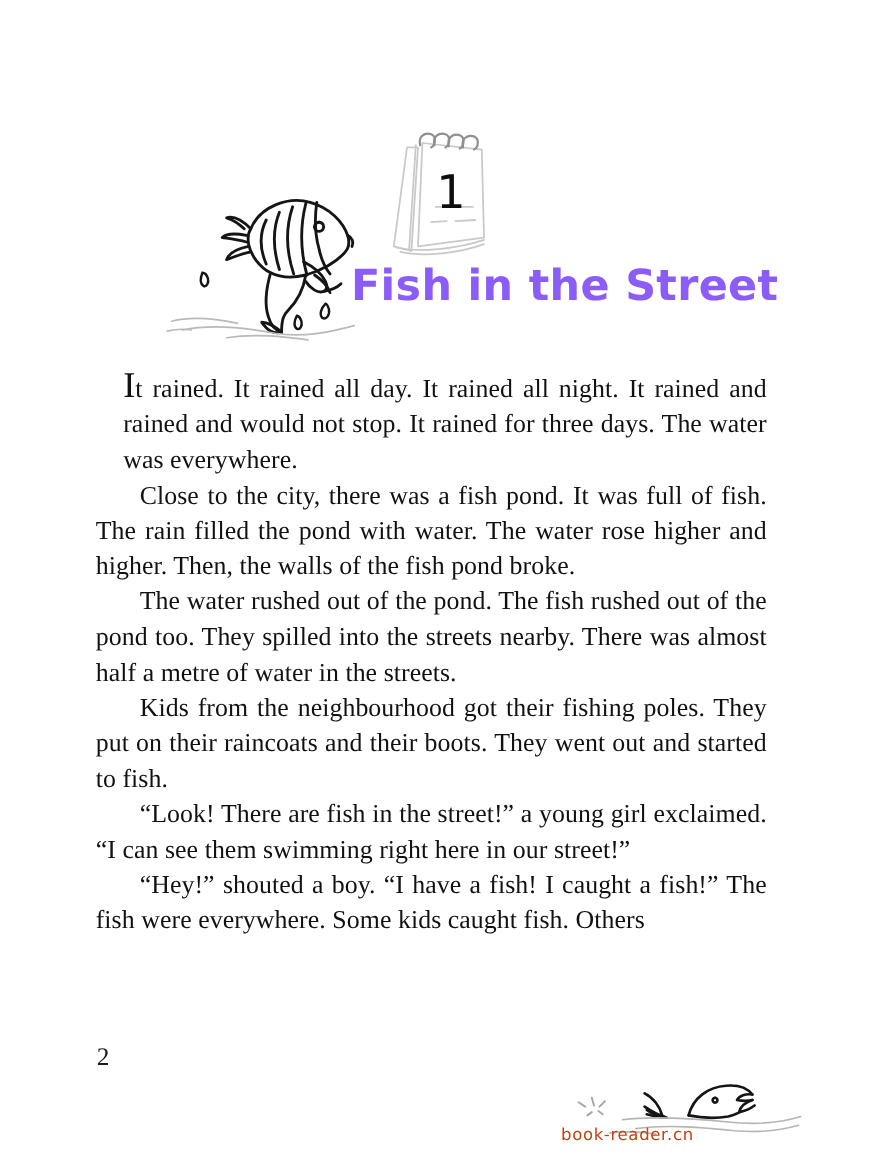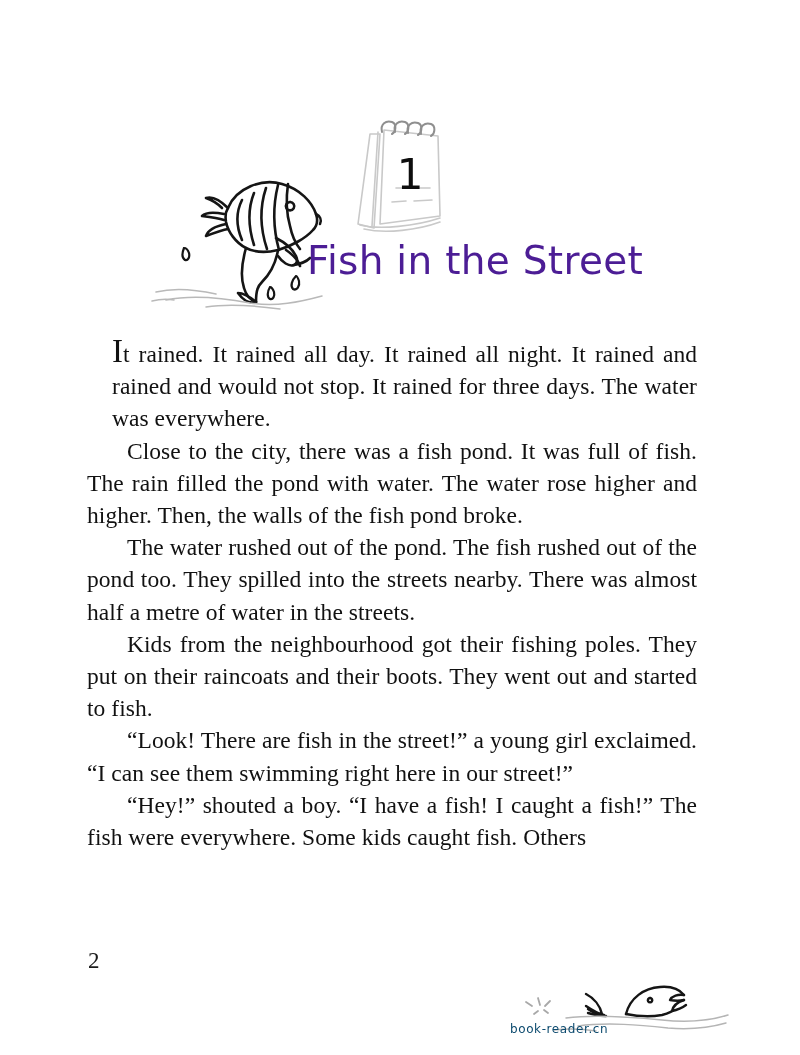--- a/index.html
+++ b/index.html
@@ -62,27 +62,27 @@
     font-weight: 400;
     color: #0d0d0d;
     padding-left: 20px;
     padding-bottom: 6px;
     box-sizing: border-box;
     pointer-events: none;
   }
 
   .chapter-title {
     position: absolute;
-    left: 307px;
+    left: 319px;
     top: 238px;
     font-family: "DejaVu Sans", "Liberation Sans", sans-serif;
     font-size: 39px;
-    font-weight: 400;
+    font-weight: 700;
     letter-spacing: 0.3px;
-    color: #4c1d95;
+    color: #8b5cf6;
     white-space: nowrap;
   }
 
   
   .body-text {
     position: absolute;
     left: 87px;
     top: 335px;
     width: 610px;
   }
@@ -125,23 +125,23 @@
     width: 230px;
     height: 70px;
   }
 
   
   .watermark {
     position: absolute;
     left: 510px;
     top: 1022px;
     font-family: "DejaVu Sans", "Liberation Sans", sans-serif;
-    font-size: 12px;
+    font-size: 15px;
     letter-spacing: 0.6px;
-    color: #0c4a6e;
+    color: #c2410c;
     user-select: none;
   }
 </style>
 </head>
 <body>
 
 <div class="page">
 
   <div class="chapter-header">
 

